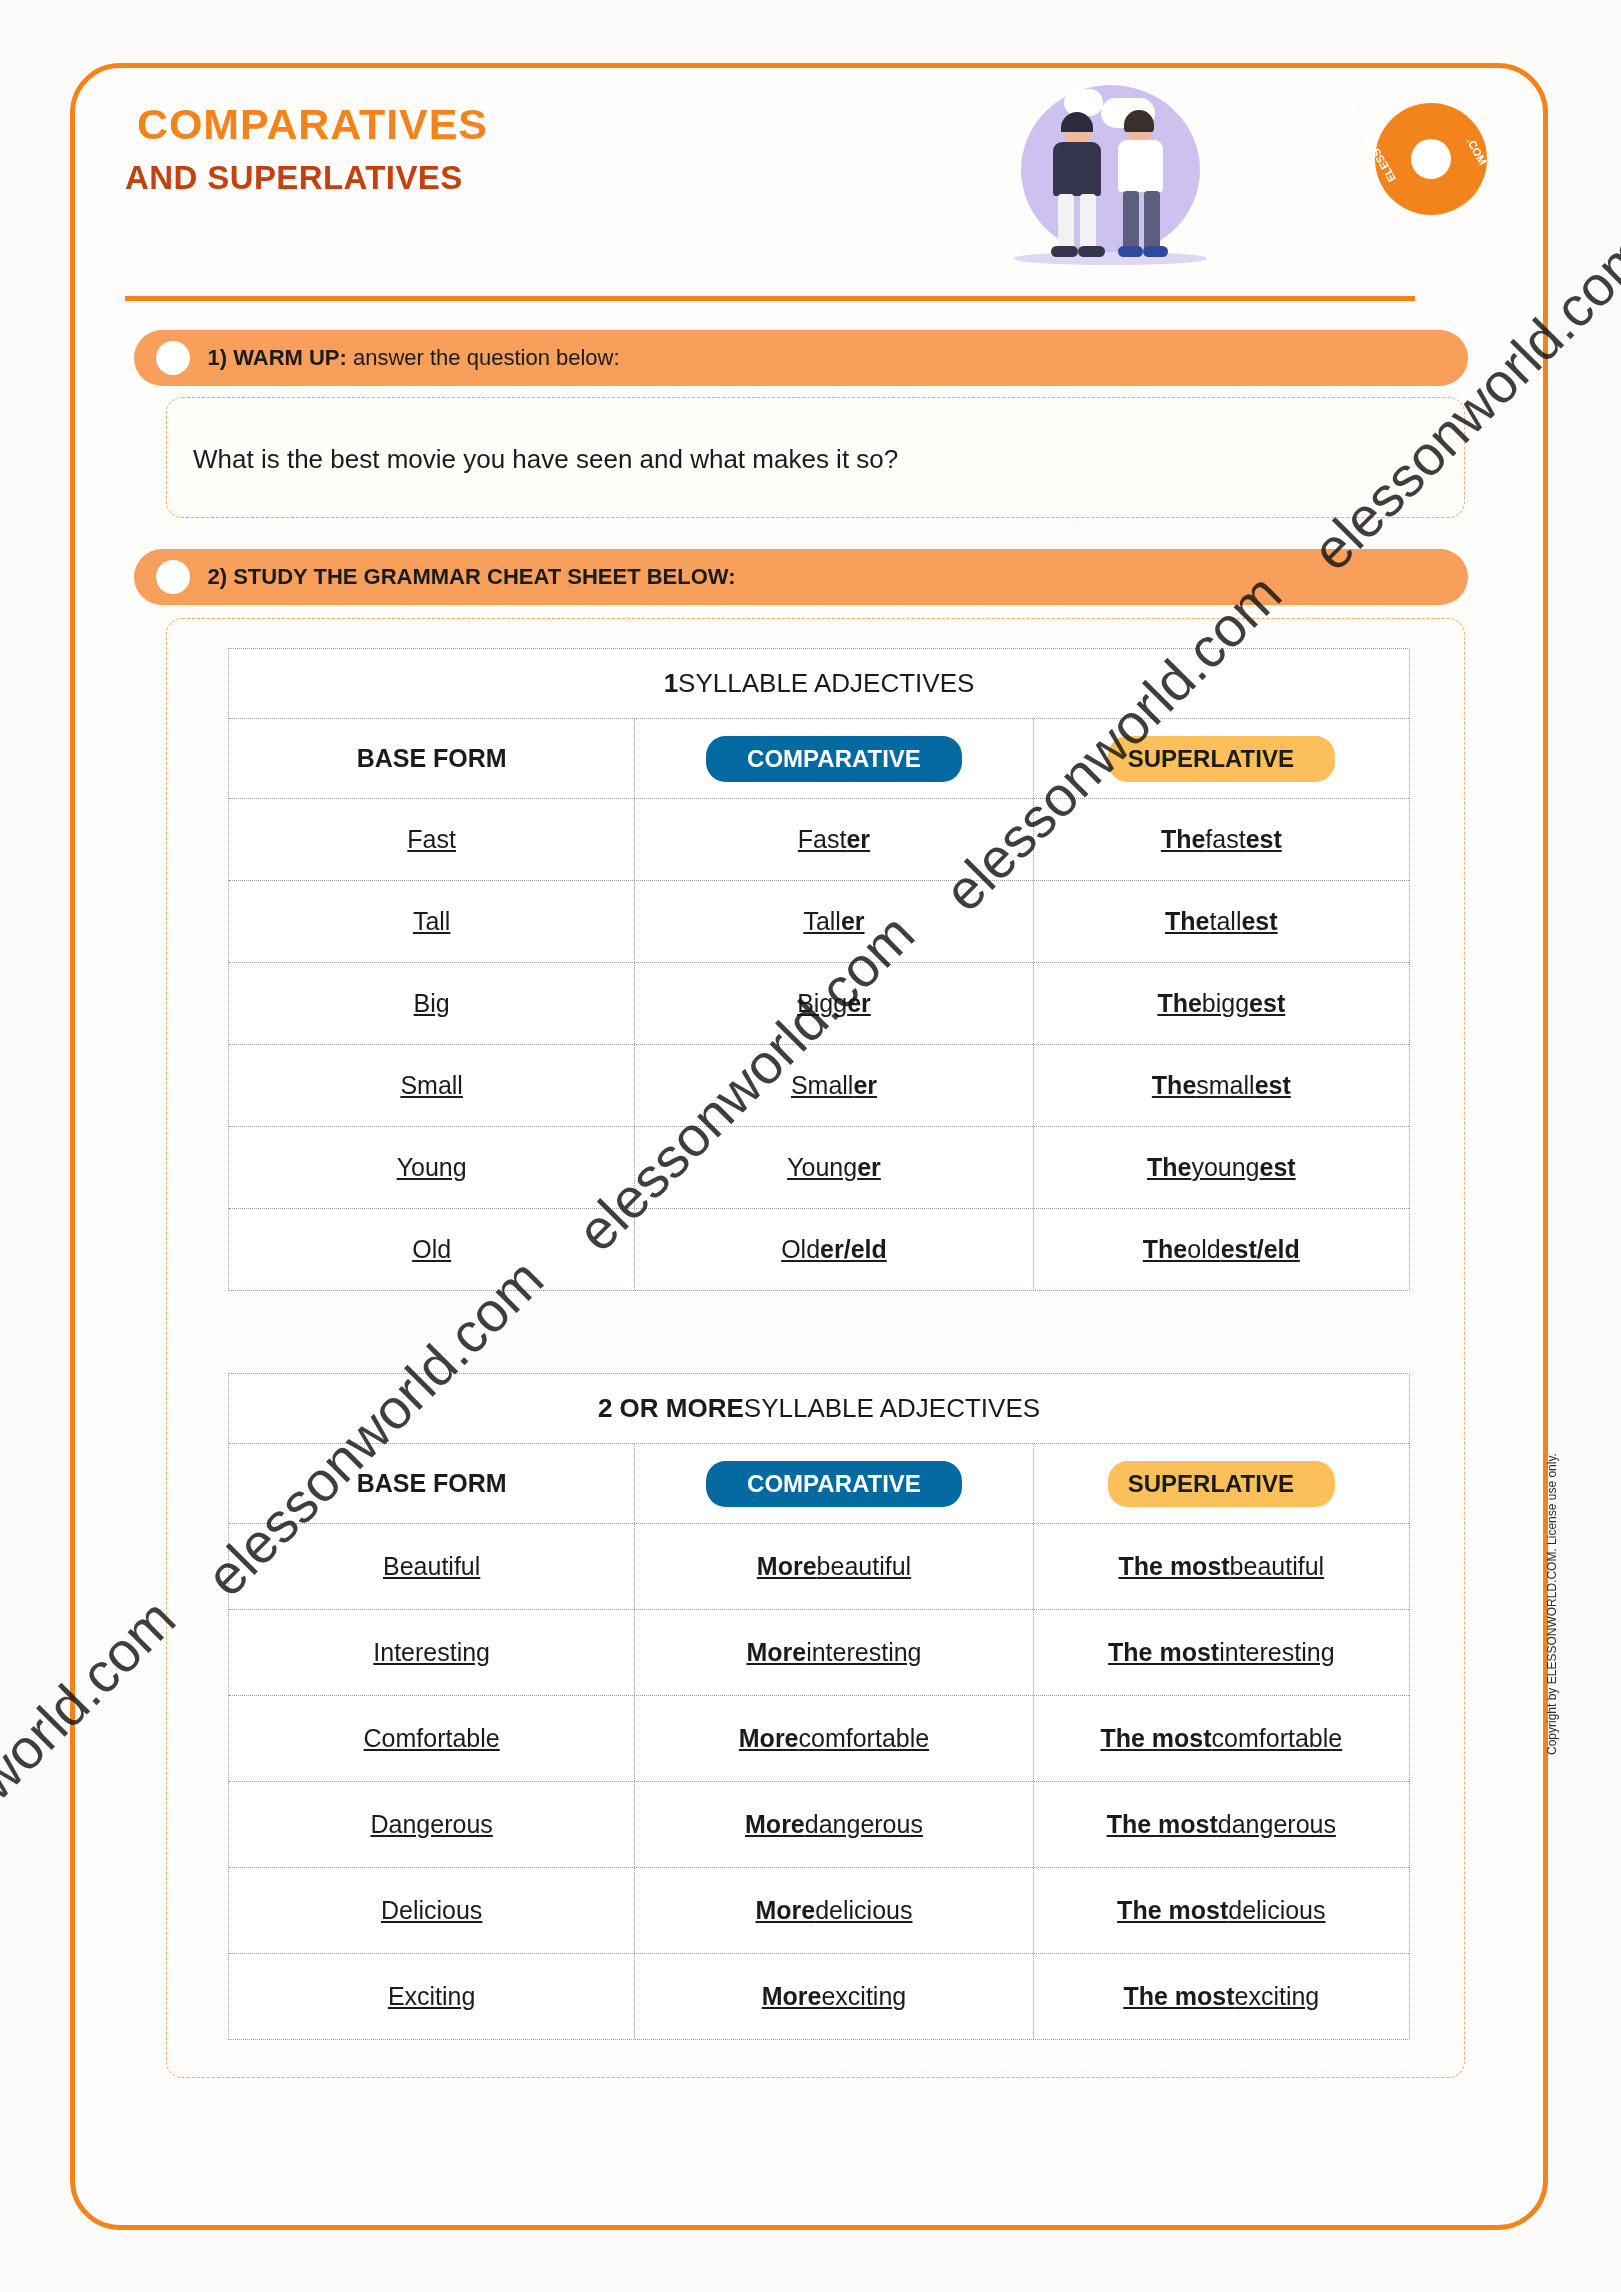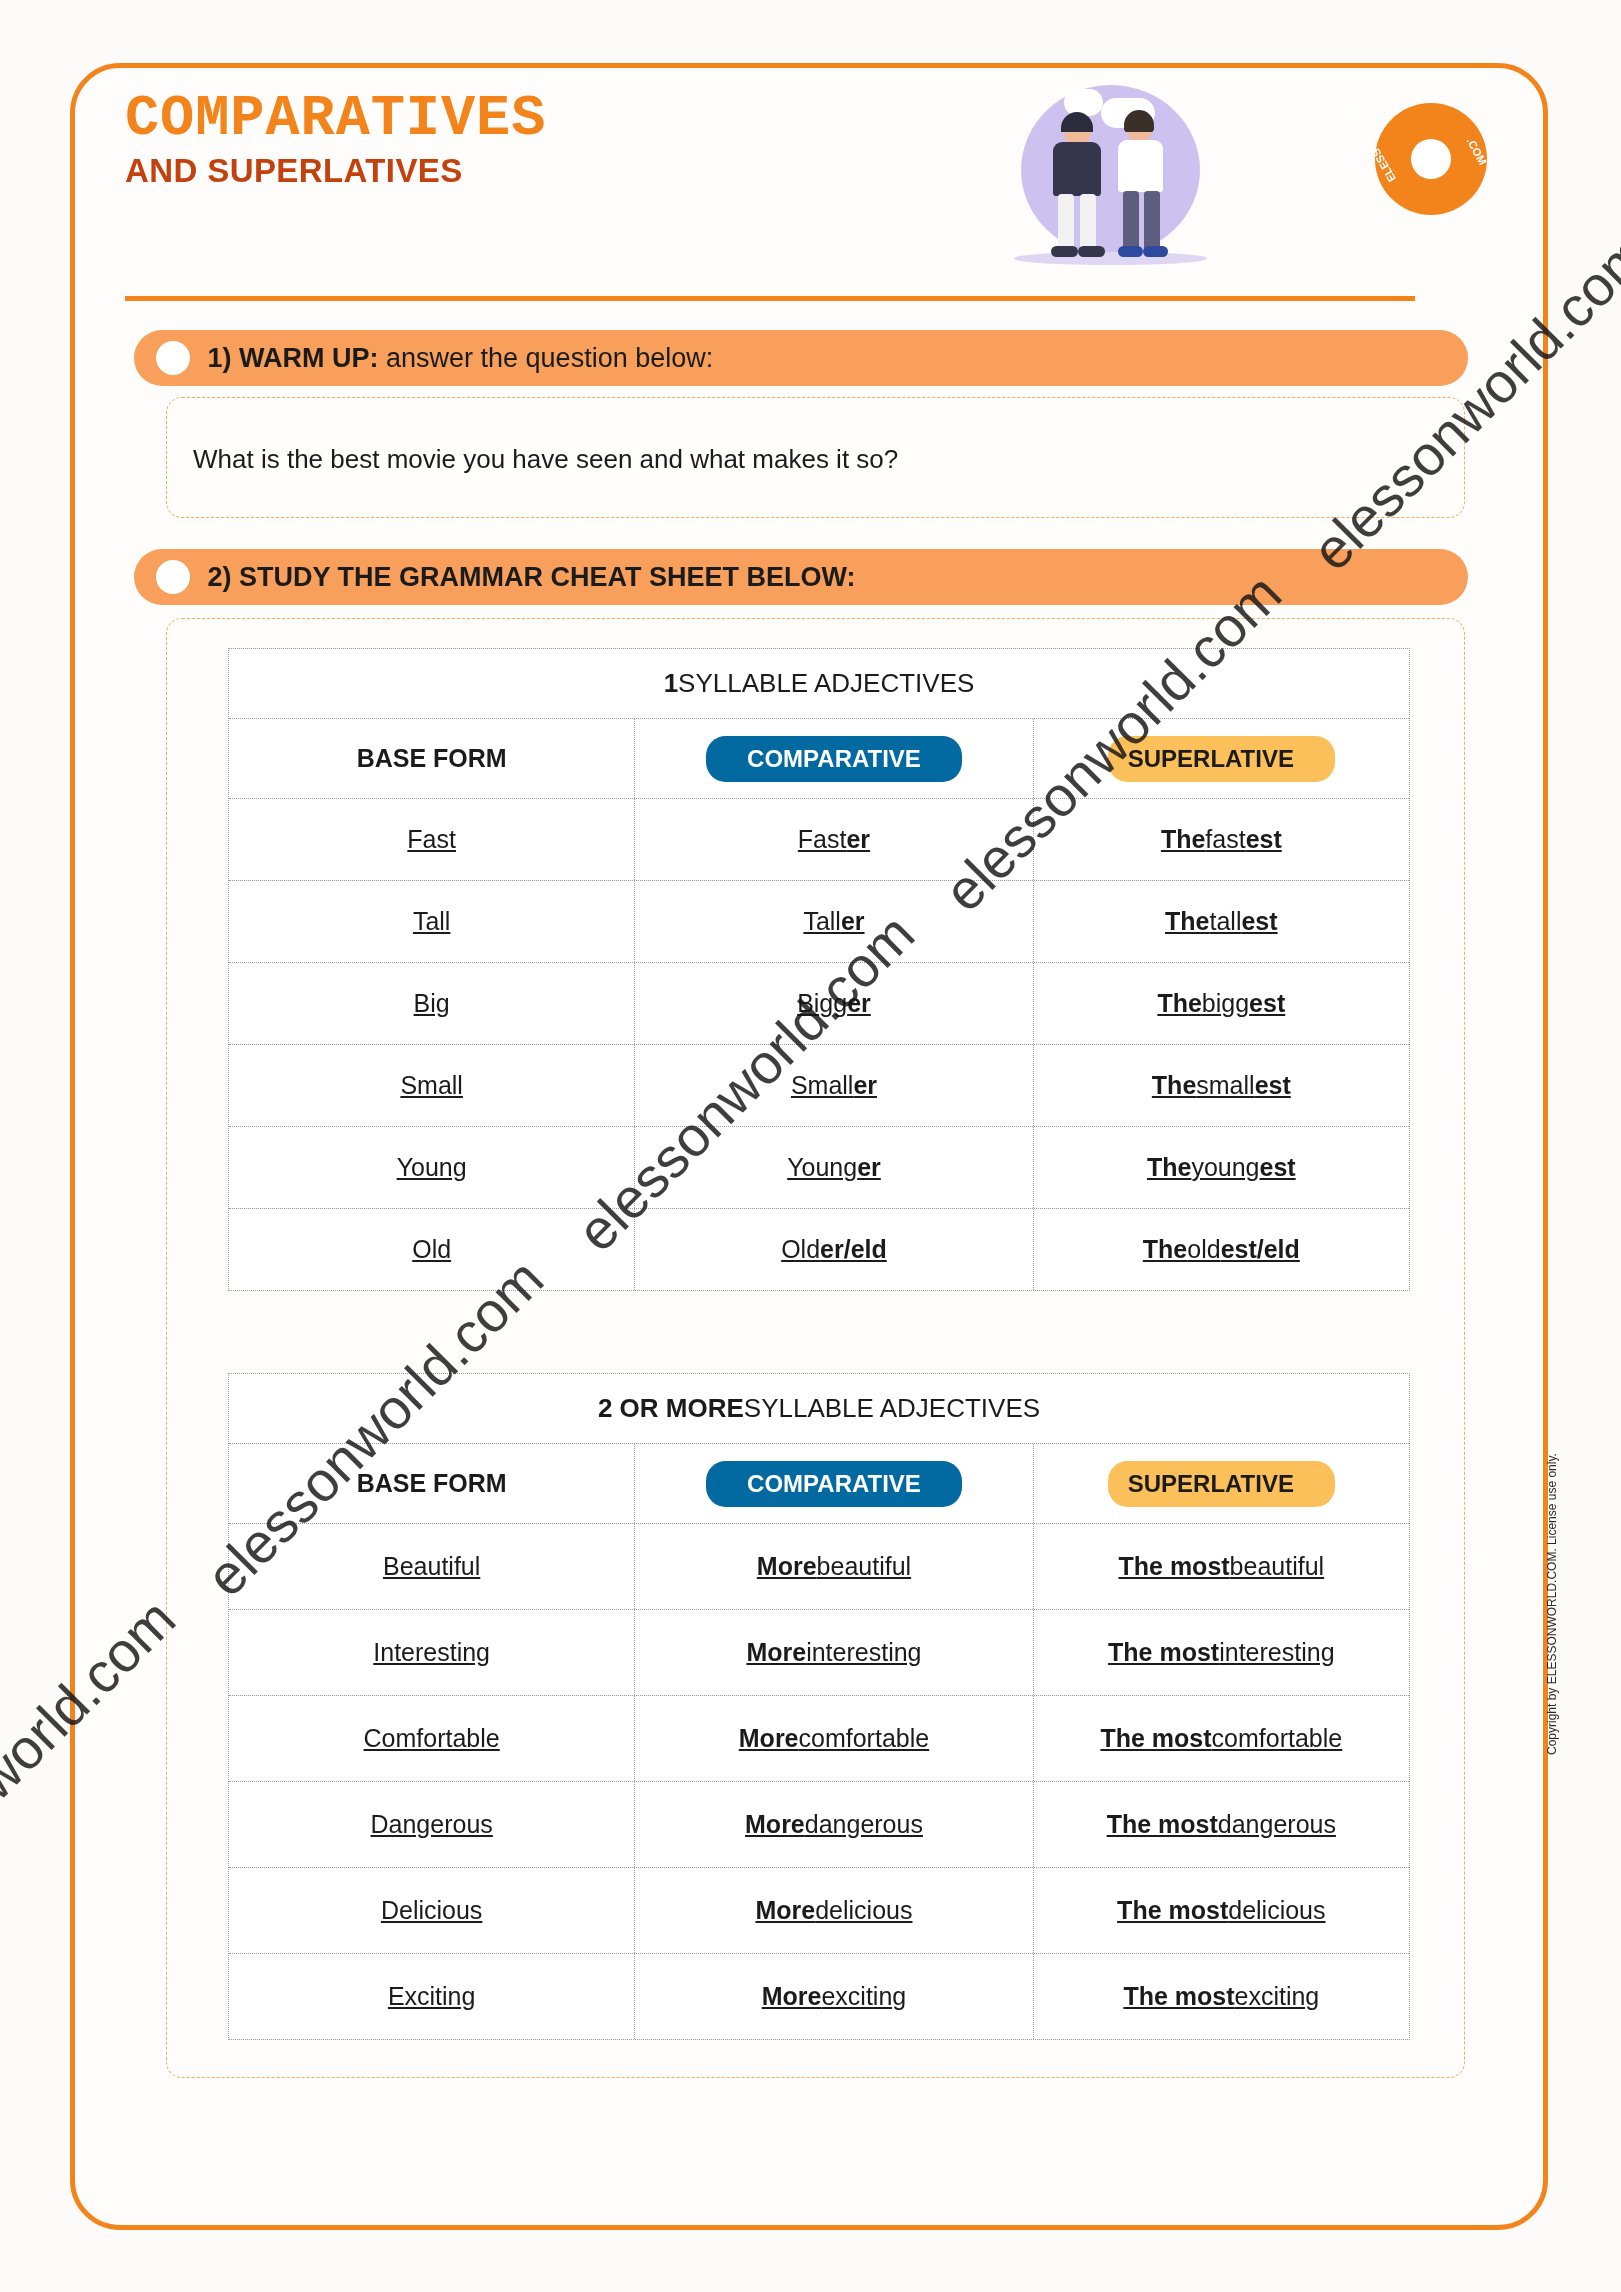--- a/index.html
+++ b/index.html
@@ -30,27 +30,26 @@
   }
 
   
   .header {
     position: absolute;
     left: 125px;
     top: 90px;
     width: 1379px;
   }
   .title-main {
-    font-size: 57px;
+    font-size: 43px;
     font-weight: bold;
     color: #f3841c;
     letter-spacing: 0.9px;
     line-height: 1.05;
-    margin: 0;
-    font-family: Liberation Mono, monospace;
+    margin: 12px;
   }
   .title-sub {
     font-size: 33px;
     font-weight: bold;
     color: #c2410c;
     letter-spacing: 0.4px;
     margin-top: 2px;
   }
   .header-rule {
     position: absolute;
@@ -146,21 +145,21 @@
   }
   .banner-dot {
     width: 34px;
     height: 34px;
     border-radius: 50%;
     background: #ffffff;
     flex: 0 0 auto;
   }
   .banner-text {
     margin-left: 18px;
-    font-size: 27px;
+    font-size: 22px;
     color: #1b1b1b;
   }
   .banner-text b { font-weight: bold; }
 
   #banner1 { left: 134px; top: 330px; width: 1334px; }
   #banner2 { left: 134px; top: 549px; width: 1334px; }
 
   
   .warmup-box {
     position: absolute;

